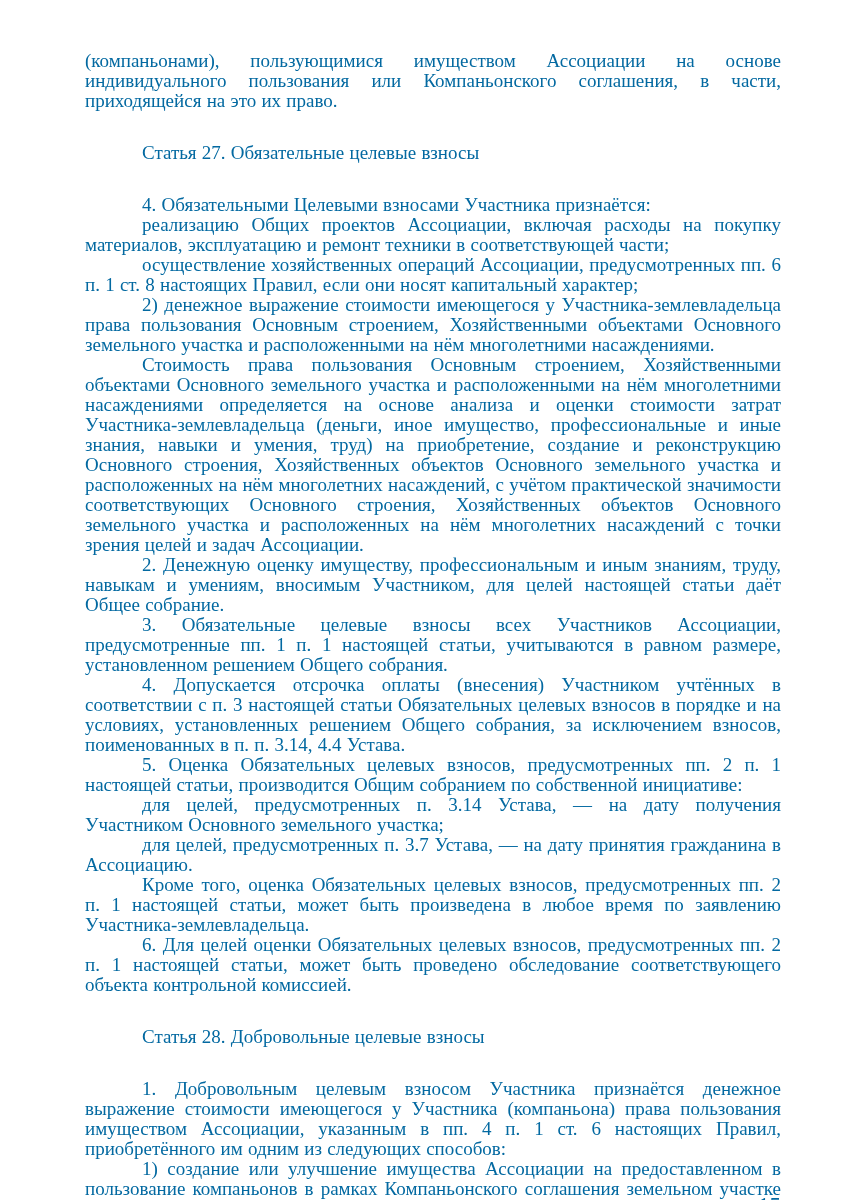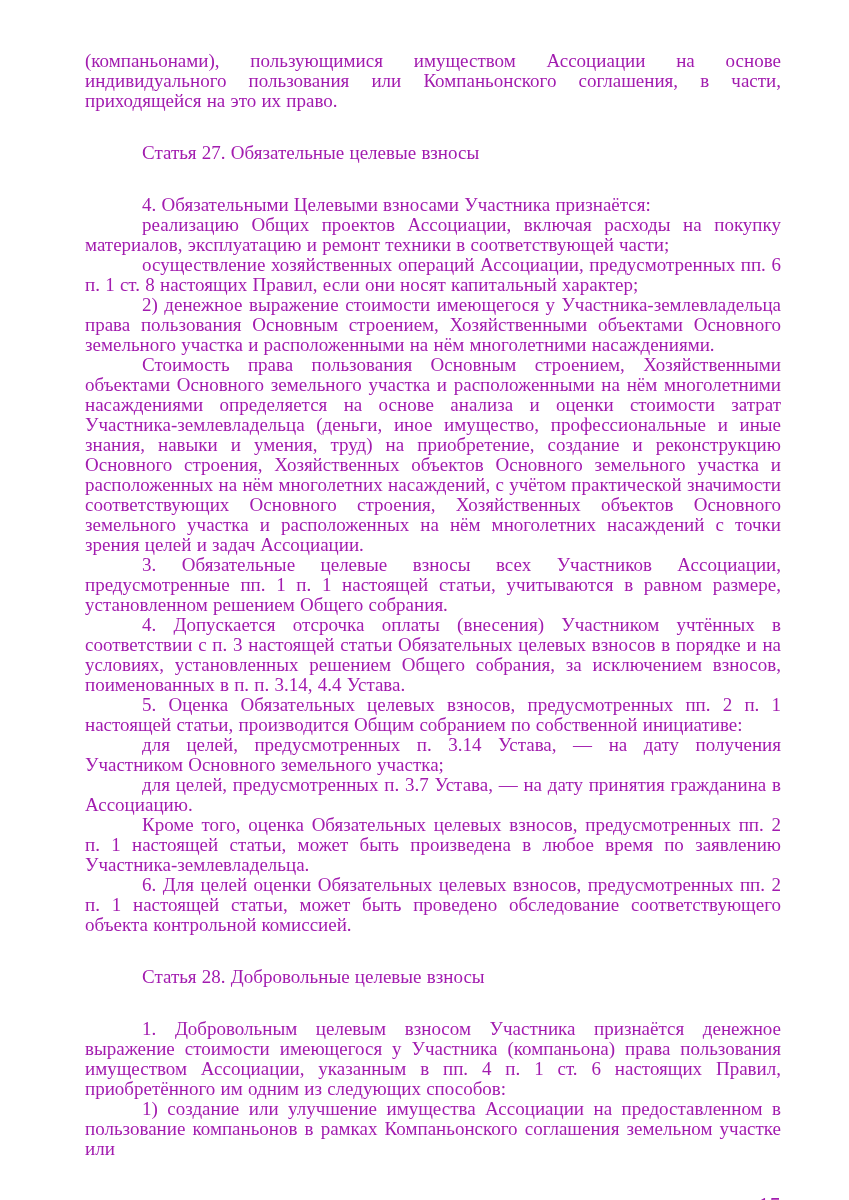--- a/index.html
+++ b/index.html
@@ -8,21 +8,21 @@
     width: 849px;
     height: 1200px;
     background: #ffffff;
     font-family: "Liberation Serif", "DejaVu Serif", serif;
   }
   .page {
     position: relative;
     width: 849px;
     height: 1200px;
     background: #ffffff;
-    color: #a21caf;
+    color: #0369a1;
     overflow: hidden;
     font-size: 19px;
     line-height: 20px;
   }
   .content {
     position: absolute;
     left: 85px;
     top: 51px;
     width: 696px;
     text-align: justify;
@@ -55,20 +55,21 @@
 
 <div class="page">
   <div class="content" id="doc-content">
       <p class="continuation">(компаньонами), пользующимися имуществом Ассоциации на основе индивидуального пользования или Компаньонского соглашения, в части, приходящейся на это их право.</p>
       <p class="heading">Статья 27. Обязательные целевые взносы</p>
       <p class="paragraph">4. Обязательными Целевыми взносами Участника признаётся:</p>
       <p class="paragraph">реализацию Общих проектов Ассоциации, включая расходы на покупку материалов, эксплуатацию и ремонт техники в соответствующей части;</p>
       <p class="paragraph">осуществление хозяйственных операций Ассоциации, предусмотренных пп. 6 п. 1 ст. 8 настоящих Правил, если они носят капитальный характер;</p>
       <p class="paragraph">2) денежное выражение стоимости имеющегося у Участника-землевладельца права пользования Основным строением, Хозяйственными объектами Основного земельного участка и расположенными на нём многолетними насаждениями.</p>
       <p class="paragraph">Стоимость права пользования Основным строением, Хозяйственными объектами Основного земельного участка и расположенными на нём многолетними насаждениями определяется на основе анализа и оценки стоимости затрат Участника-землевладельца (деньги, иное имущество, профессиональные и иные знания, навыки и умения, труд) на приобретение, создание и реконструкцию Основного строения, Хозяйственных объектов Основного земельного участка и расположенных на нём многолетних насаждений, с учётом практической значимости соответствующих Основного строения, Хозяйственных объектов Основного земельного участка и расположенных на нём многолетних насаждений с точки зрения целей и задач Ассоциации.</p>
+      <p class="paragraph">2. Денежную оценку имуществу, профессиональным и иным знаниям, труду, навыкам и умениям, вносимым Участником, для целей настоящей статьи даёт Общее собрание.</p>
       <p class="paragraph">3. Обязательные целевые взносы всех Участников Ассоциации, предусмотренные пп. 1 п. 1 настоящей статьи, учитываются в равном размере, установленном решением Общего собрания.</p>
       <p class="paragraph">4. Допускается отсрочка оплаты (внесения) Участником учтённых в соответствии с п. 3 настоящей статьи Обязательных целевых взносов в порядке и на условиях, установленных решением Общего собрания, за исключением взносов, поименованных в п. п. 3.14, 4.4 Устава.</p>
       <p class="paragraph">5. Оценка Обязательных целевых взносов, предусмотренных пп. 2 п. 1 настоящей статьи, производится Общим собранием по собственной инициативе:</p>
       <p class="paragraph">для целей, предусмотренных п. 3.14 Устава, — на дату получения Участником Основного земельного участка;</p>
       <p class="paragraph">для целей, предусмотренных п. 3.7 Устава, — на дату принятия гражданина в Ассоциацию.</p>
       <p class="paragraph">Кроме того, оценка Обязательных целевых взносов, предусмотренных пп. 2 п. 1 настоящей статьи, может быть произведена в любое время по заявлению Участника-землевладельца.</p>
       <p class="paragraph">6. Для целей оценки Обязательных целевых взносов, предусмотренных пп. 2 п. 1 настоящей статьи, может быть проведено обследование соответствующего объекта контрольной комиссией.</p>
       <p class="heading">Статья 28. Добровольные целевые взносы</p>
       <p class="paragraph">1. Добровольным целевым взносом Участника признаётся денежное выражение стоимости имеющегося у Участника (компаньона) права пользования имуществом Ассоциации, указанным в пп. 4 п. 1 ст. 6 настоящих Правил, приобретённого им одним из следующих способов:</p>
       <p class="paragraph">1) создание или улучшение имущества Ассоциации на предоставленном в пользование компаньонов в рамках Компаньонского соглашения земельном участке или</p>

